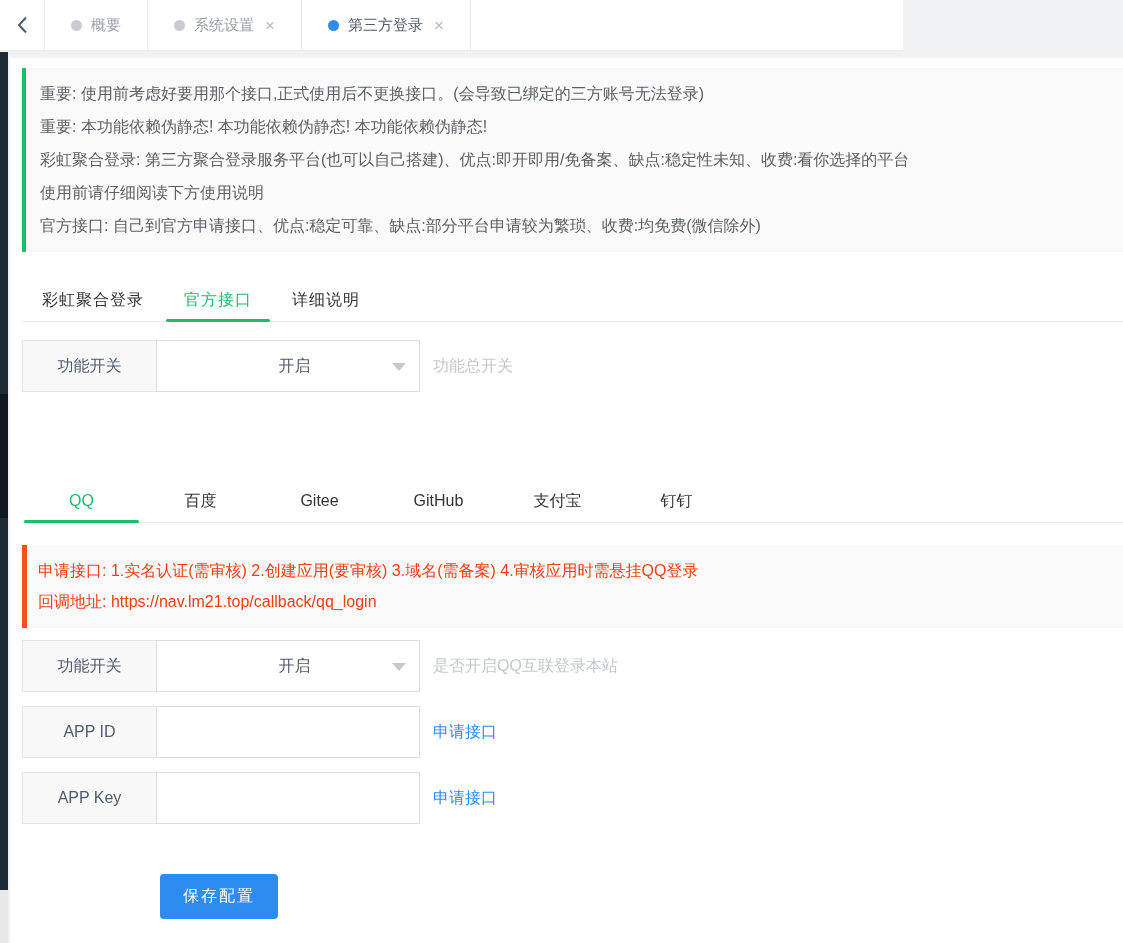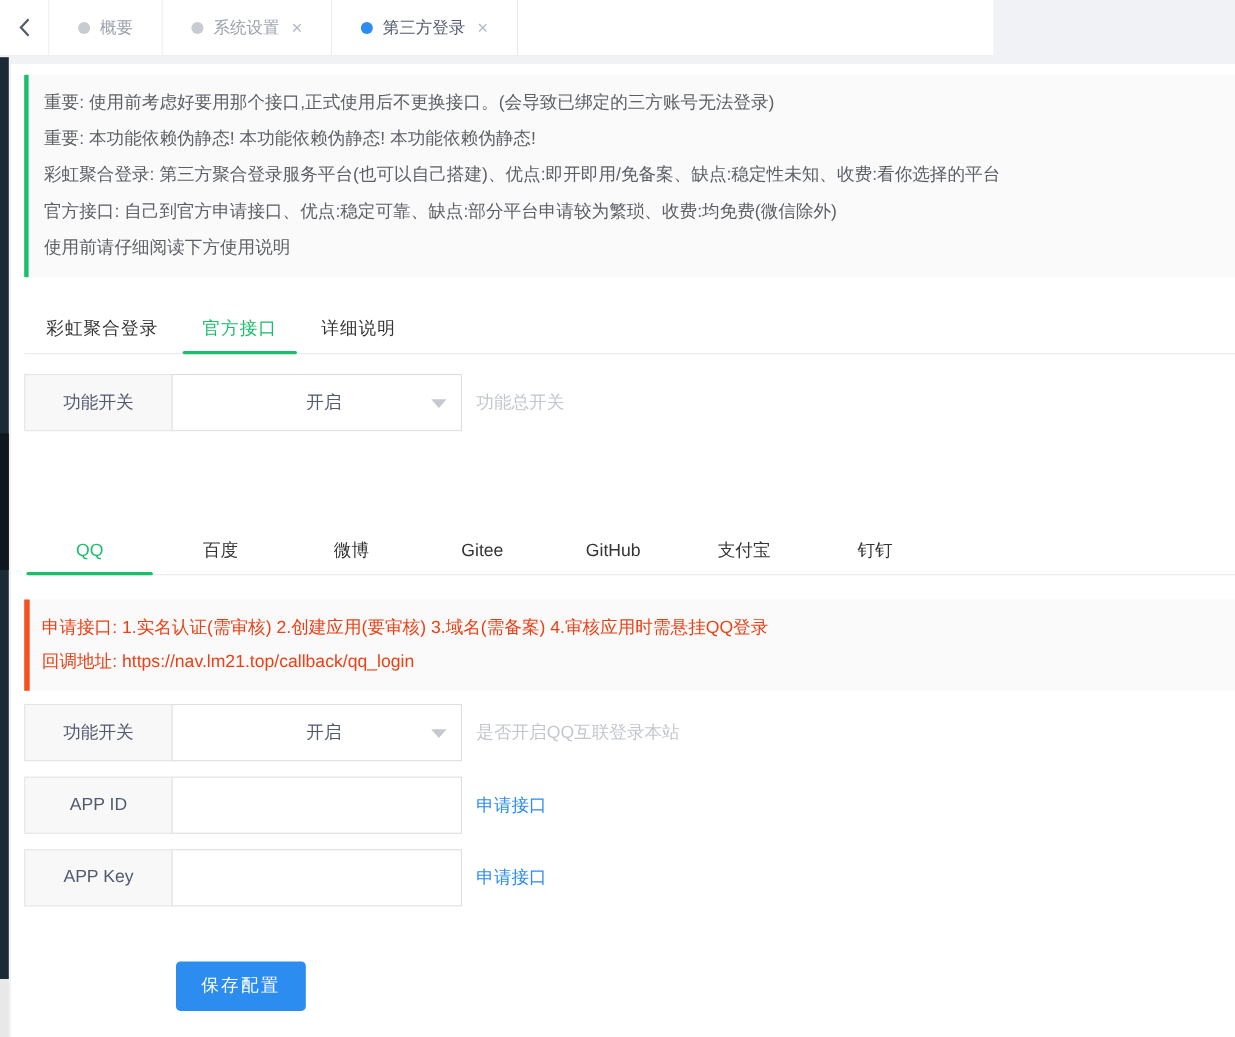--- a/index.html
+++ b/index.html
@@ -141,22 +141,22 @@
 <div class="sliver"></div>
 <div class="sliver-dark"></div>
 <div class="sliver-bottom"></div>
 
 <div class="panel">
 
   <div class="notice">
     <div>重要: 使用前考虑好要用那个接口,正式使用后不更换接口。(会导致已绑定的三方账号无法登录)</div>
     <div>重要: 本功能依赖伪静态! 本功能依赖伪静态! 本功能依赖伪静态!</div>
     <div>彩虹聚合登录: 第三方聚合登录服务平台(也可以自己搭建)、优点:即开即用/免备案、缺点:稳定性未知、收费:看你选择的平台</div>
+    <div>使用前请仔细阅读下方使用说明</div>
     <div>官方接口: 自己到官方申请接口、优点:稳定可靠、缺点:部分平台申请较为繁琐、收费:均免费(微信除外)</div>
-    <div>使用前请仔细阅读下方使用说明</div>
   </div>
 
   <div class="strip main-tabs">
     <div class="tab">彩虹聚合登录</div>
     <div class="tab active">官方接口</div>
     <div class="tab">详细说明</div>
   </div>
 
   <div class="form-row row-a">
     <div class="label-cell">功能开关</div>
@@ -164,21 +164,20 @@
       <span class="select-text">开启</span>
       <span class="arrow"></span>
     </div>
     <span class="hint">功能总开关</span>
   </div>
 
 
   <div class="strip provider-tabs">
     <div class="tab active">QQ</div>
     <div class="tab">百度</div>
-    <div class="tab">微博</div>
     <div class="tab">Gitee</div>
     <div class="tab">GitHub</div>
     <div class="tab">支付宝</div>
     <div class="tab">钉钉</div>
   </div>
 
   <div class="warning">
     <div>申请接口: 1.实名认证(需审核) 2.创建应用(要审核) 3.域名(需备案) 4.审核应用时需悬挂QQ登录</div>
     <div>回调地址: https://nav.lm21.top/callback/qq_login</div>
   </div>

